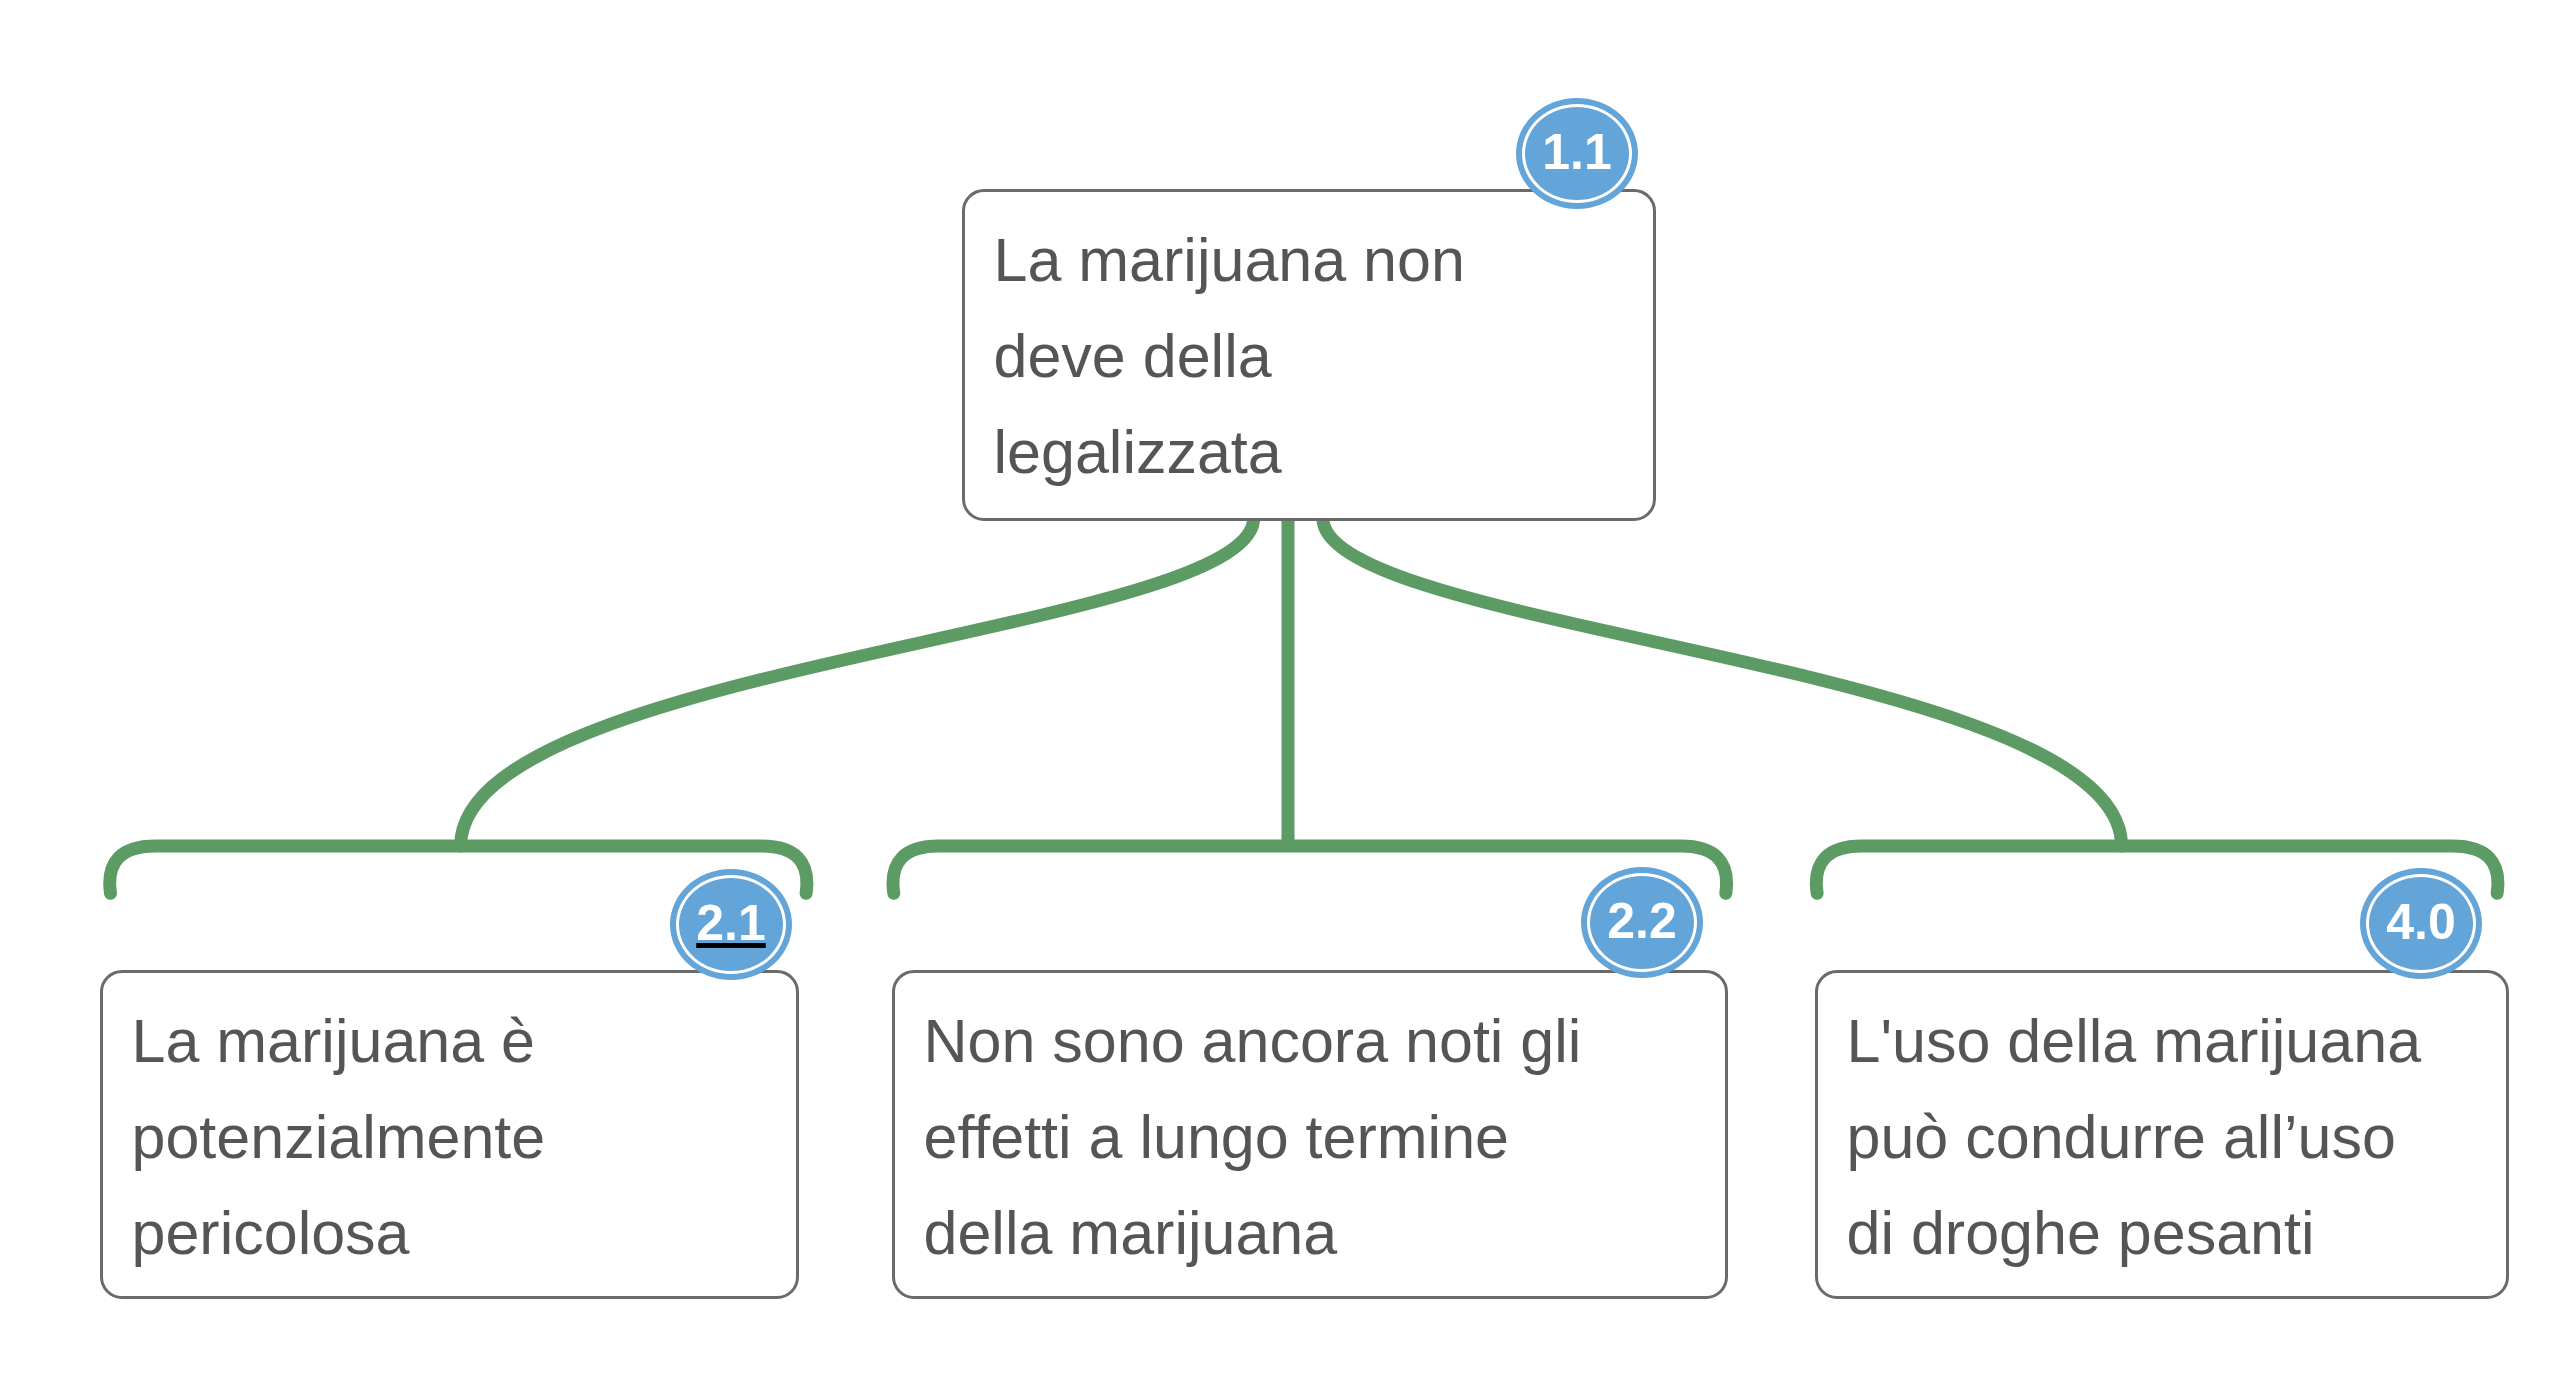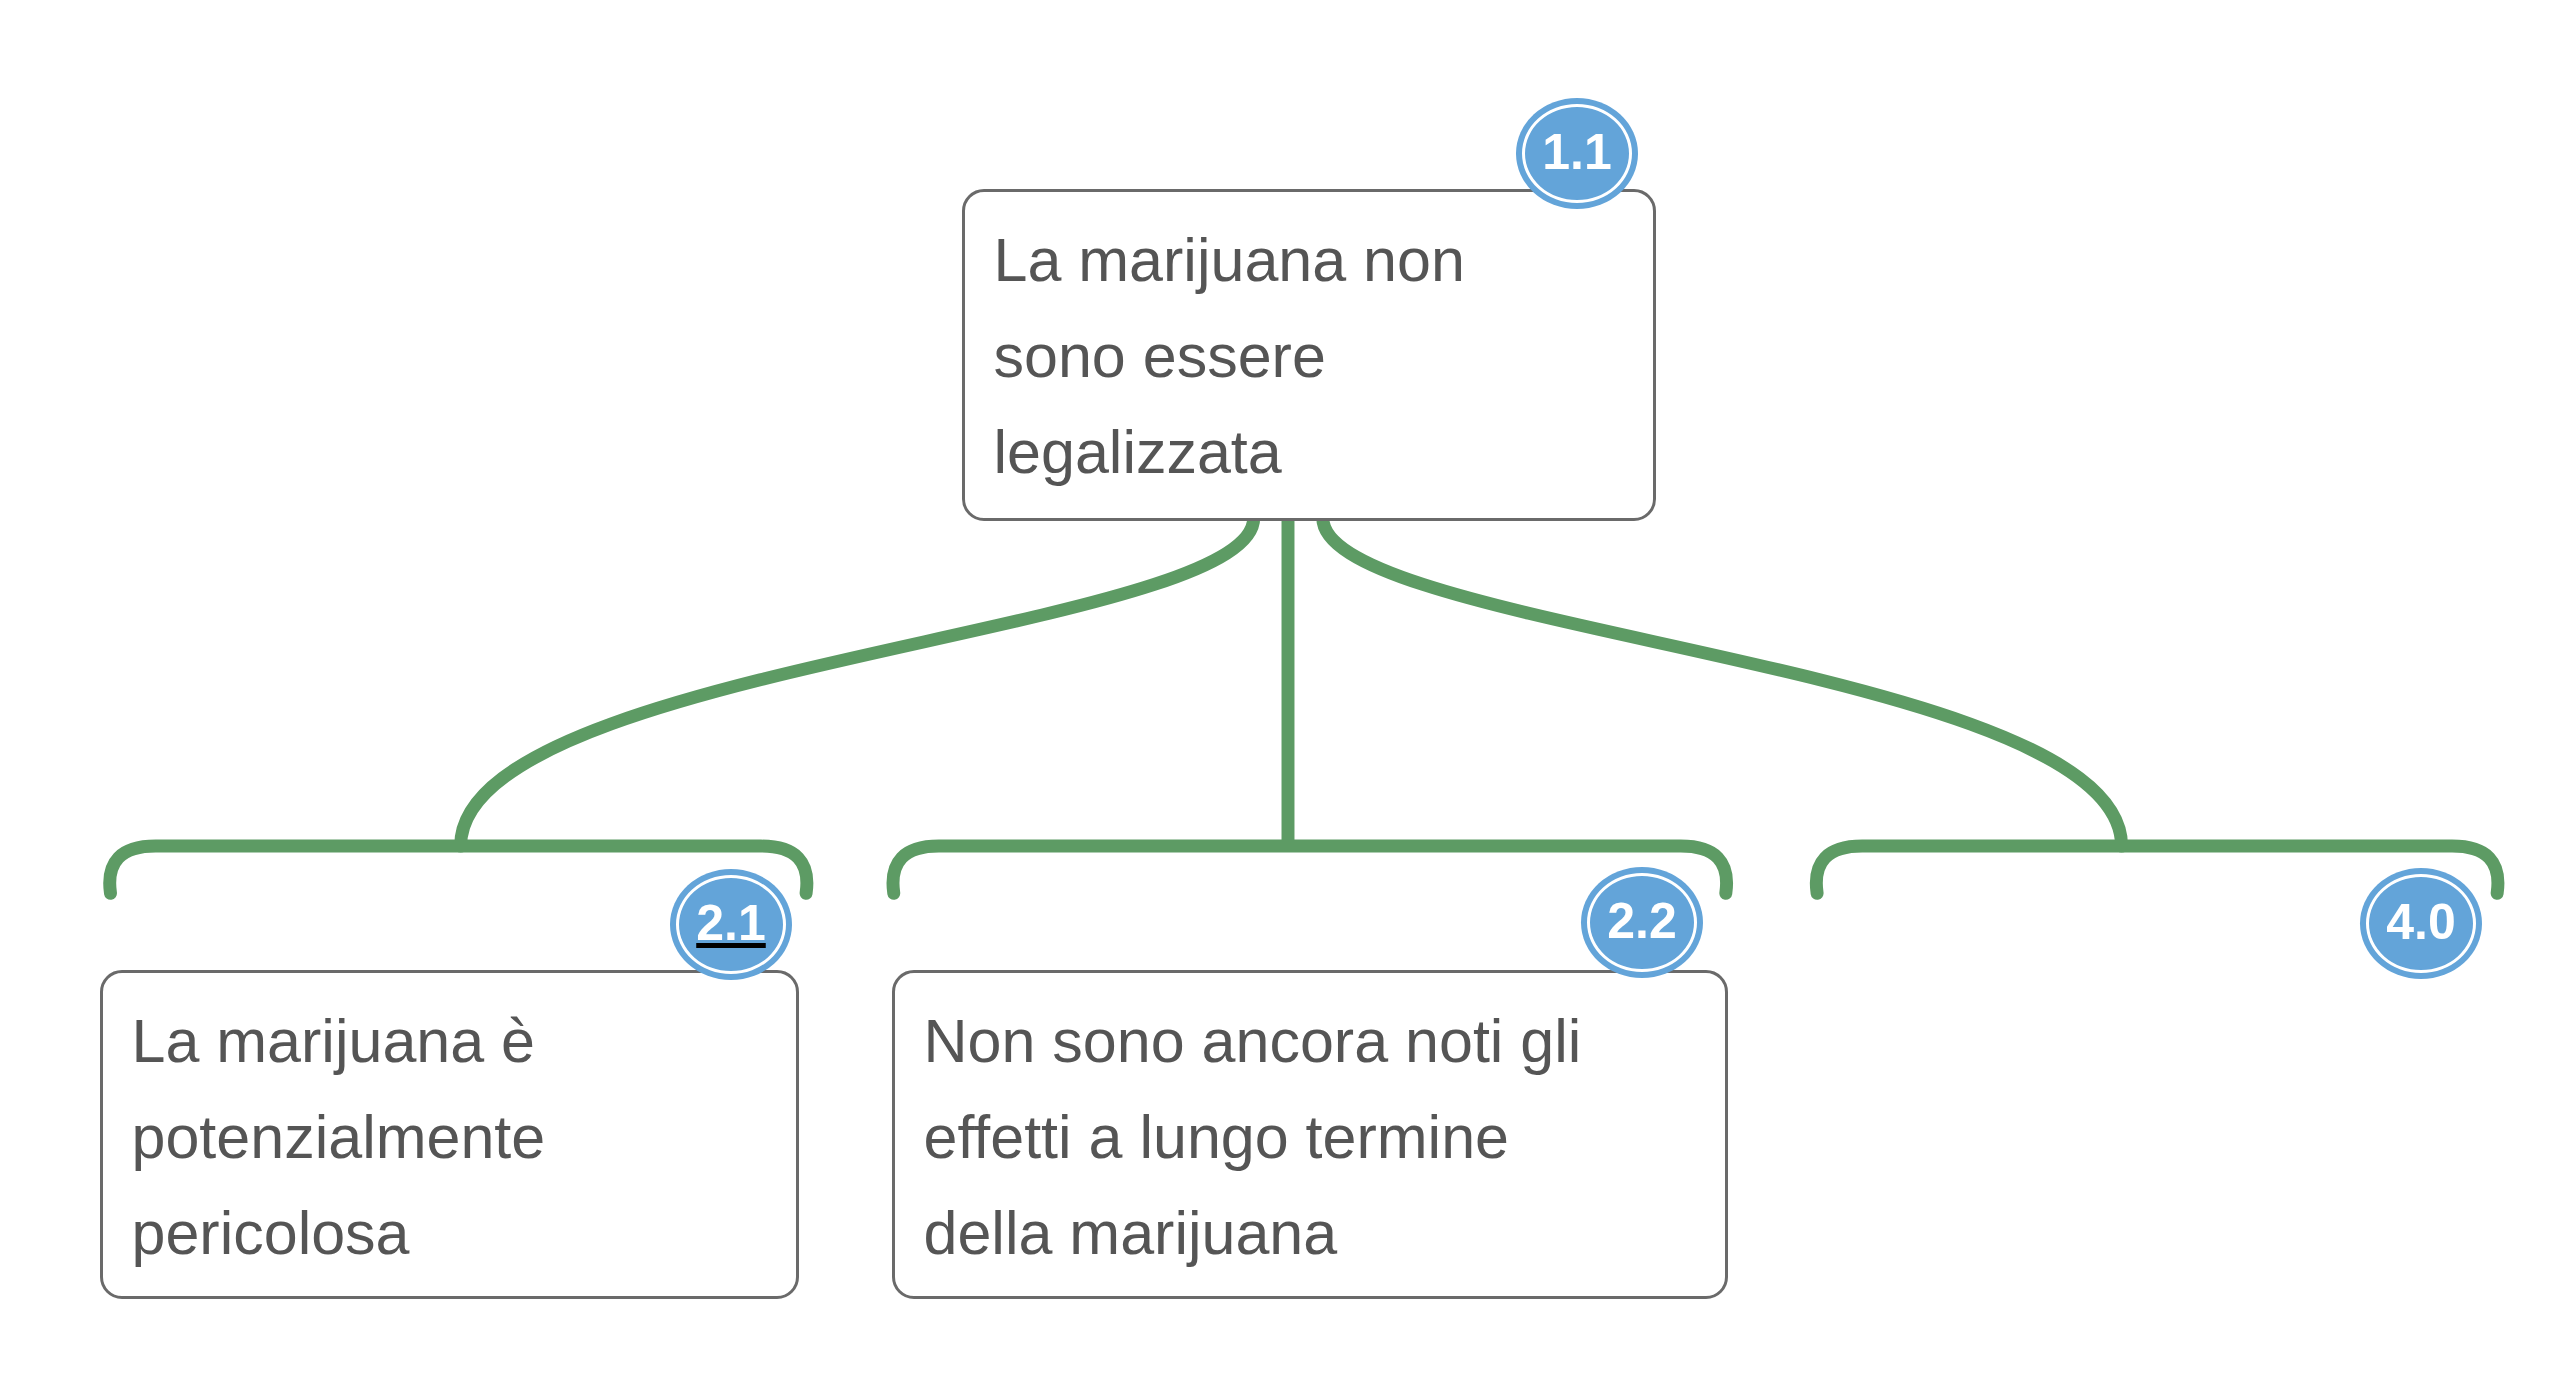--- a/index.html
+++ b/index.html
@@ -85,36 +85,41 @@
     <path d="M 2417 998 C 2417 1220 888 1280 888 1631"></path>
     <path d="M 2483 998 L 2483 1624"></path>
     <path d="M 2550 998 C 2550 1220 4090 1280 4090 1631"></path>
     <path d="M 213 1722 Q 200 1631 300 1631 L 1467 1631 Q 1567 1631 1554 1722"></path>
     <path d="M 1723 1722 Q 1710 1631 1810 1631 L 3240 1631 Q 3340 1631 3327 1722"></path>
     <path d="M 3503 1722 Q 3490 1631 3590 1631 L 4727 1631 Q 4827 1631 4814 1722"></path>
   </svg>
 
   <div class="node node-root">
     <div class="node-text">La marijuana non
-sono essere
+deve della
 legalizzata</div>
   </div>
 
   <div class="node node-c1">
     <div class="node-text">La marijuana è
 potenzialmente
 pericolosa</div>
   </div>
 
   <div class="node node-c2">
     <div class="node-text">Non sono ancora noti gli
 effetti a lungo termine
 della marijuana</div>
   </div>
 
+  <div class="node node-c3">
+    <div class="node-text">L'uso della marijuana
+può condurre all’uso
+di droghe pesanti</div>
+  </div>
 
   <div class="badge badge-root">
     <span class="badge-label">1.1</span>
   </div>
 
   <div class="badge badge-c1">
     <span class="badge-label">2.1</span>
   </div>
 
   <div class="badge badge-c2">

